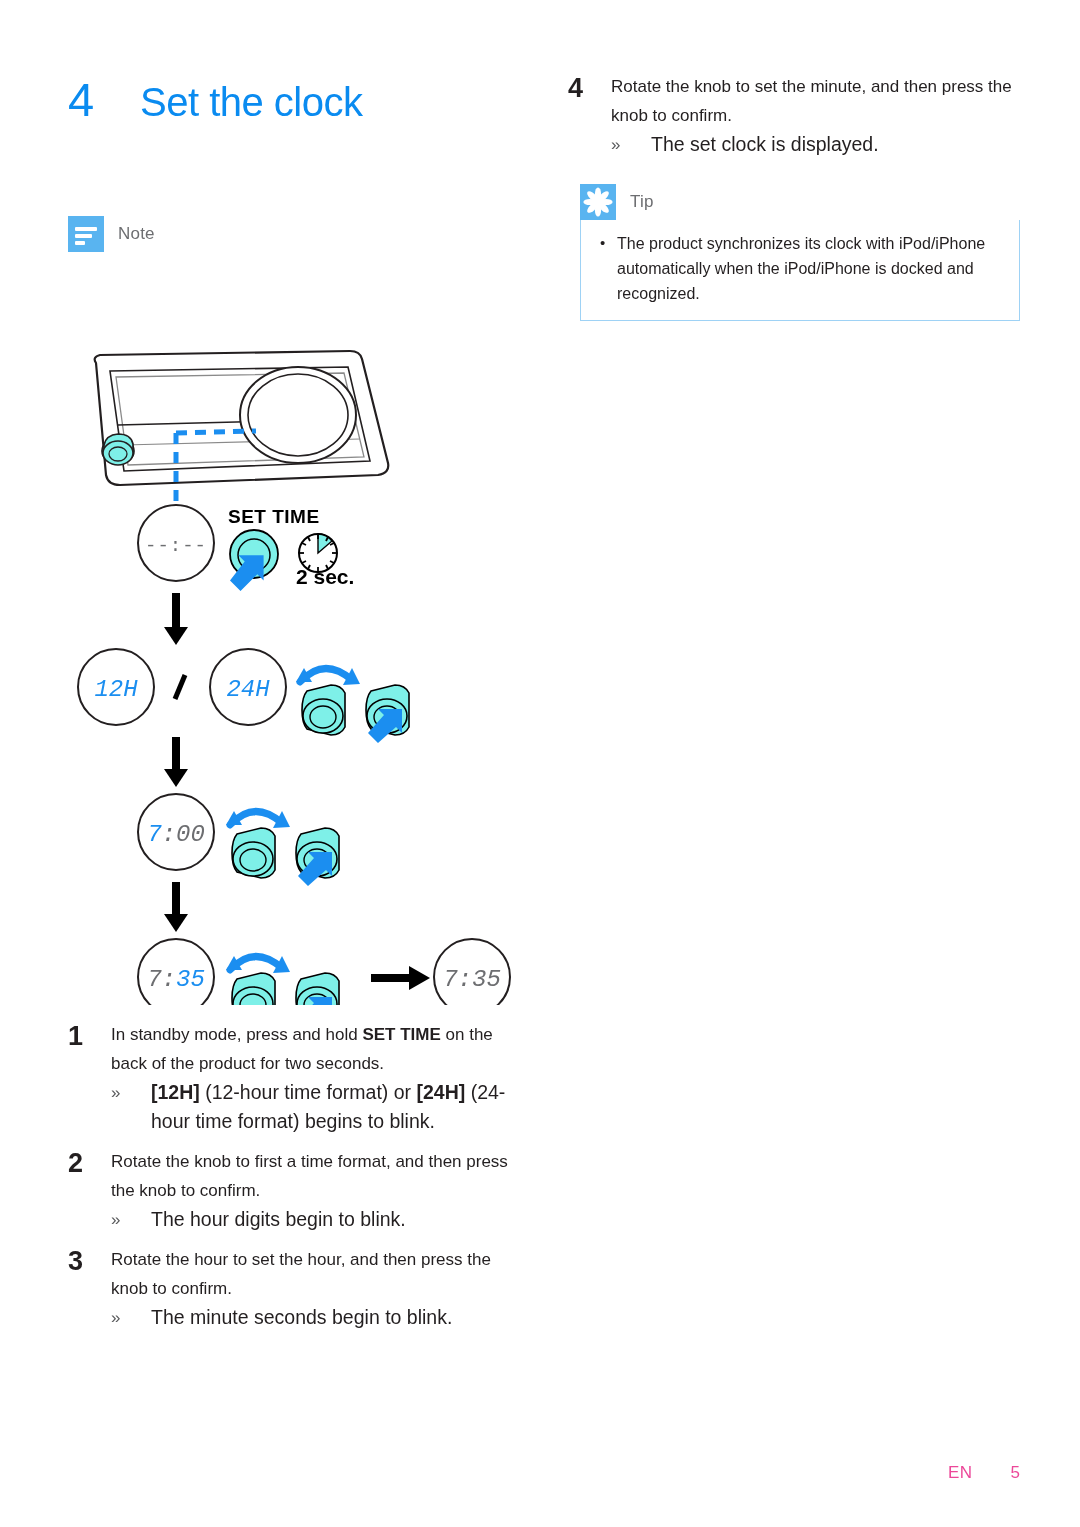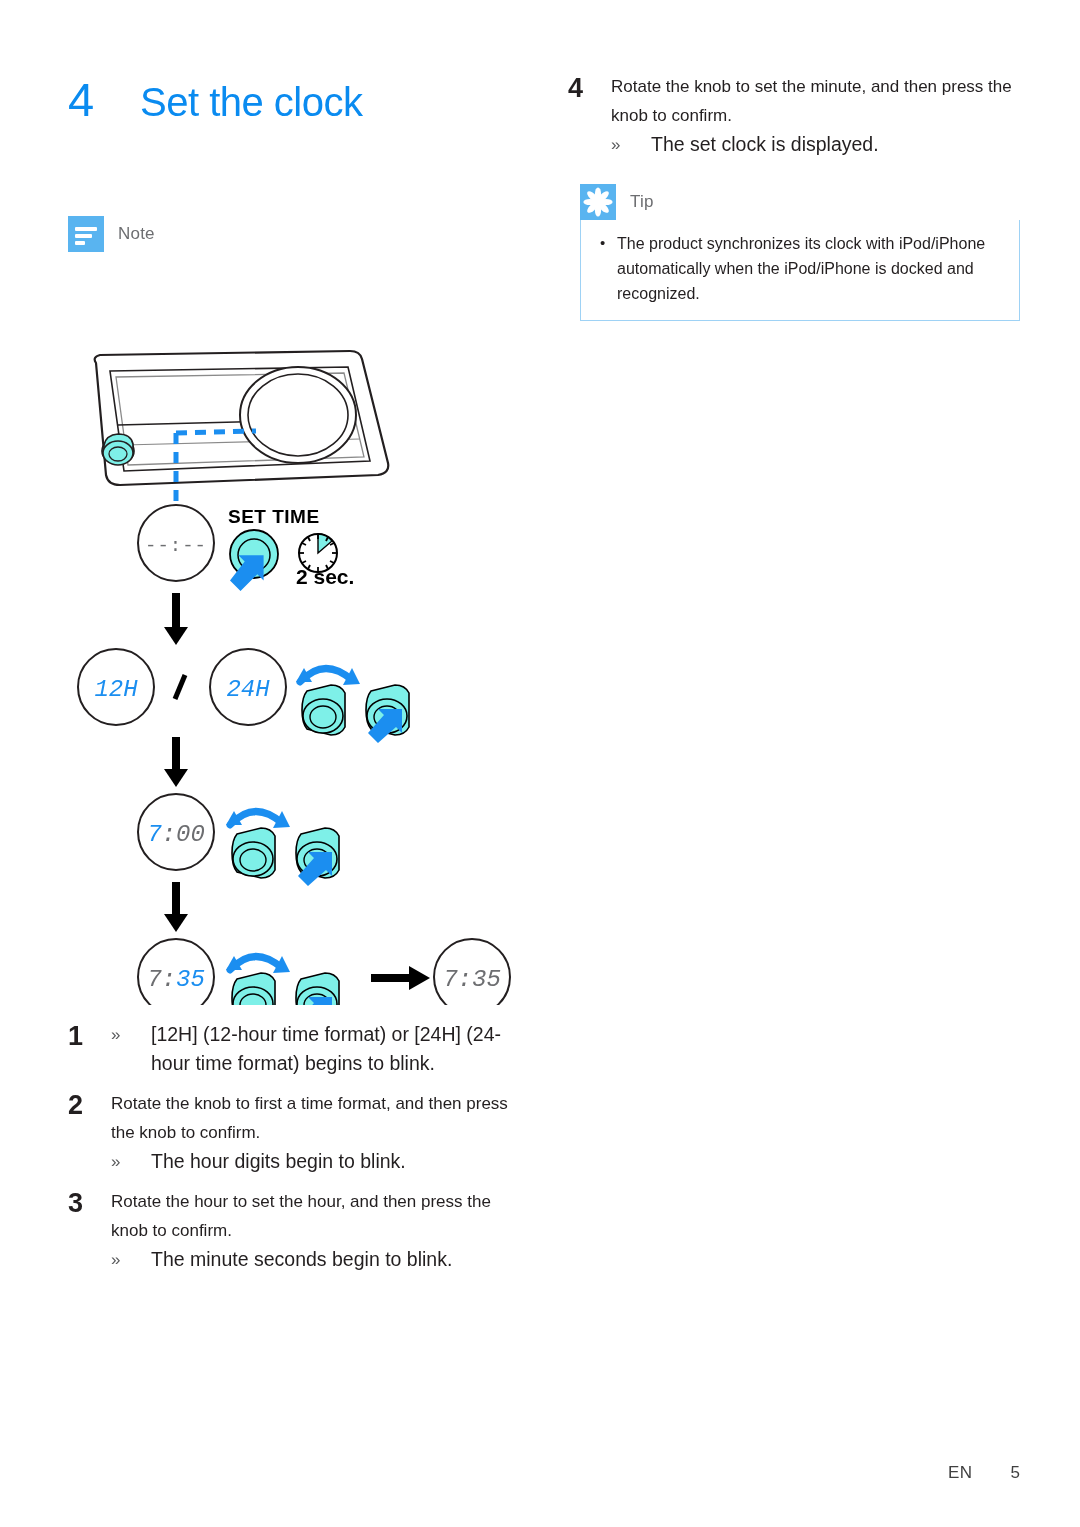--- a/index.html
+++ b/index.html
@@ -138,29 +138,29 @@
     font-size: 19.5px;
     line-height: 29px;
     color: #231f20;
   }
   .sub-marker {
     width: 40px;
     flex: none;
     font-size: 17px;
     color: #58595b;
   }
-  .sub-text b { font-weight: 400; }
+  .sub-text b { font-weight: 700; }
 
   
   .footer {
     position: absolute;
     right: 60px;
     bottom: 44px;
     font-size: 17px;
-    color: #404040;
+    color: #ec4899;
     display: flex;
     align-items: baseline;
   }
   .footer .lang { letter-spacing: 0.5px; }
   .footer .pageno { margin-left: 38px; }
 
   
   .diagram {
     position: absolute;
     left: 0px;
@@ -356,20 +356,23 @@
         <text x="404" y="641" text-anchor="middle" font-family="'Liberation Mono',monospace" font-size="24" fill="#6d6e71" font-style="italic">7:35</text>
       </g>
     </svg>
   </div>
 
   <div class="steps" style="top:1020px;">
 
     <div class="step">
       <div class="step-num">1</div>
       <div class="step-body">
+        <div class="step-text">
+          <span>In standby mode, press and hold </span><b>SET TIME</b><span> on the back of the product for two seconds.</span>
+        </div>
         <div class="sub">
           <span class="sub-marker">»</span>
           <span class="sub-text"><b>[12H]</b><span> (12-hour time format) or </span><b>[24H]</b><span> (24-hour time format) begins to blink.</span></span>
         </div>
       </div>
     </div>
 
     <div class="step">
       <div class="step-num">2</div>
       <div class="step-body">

